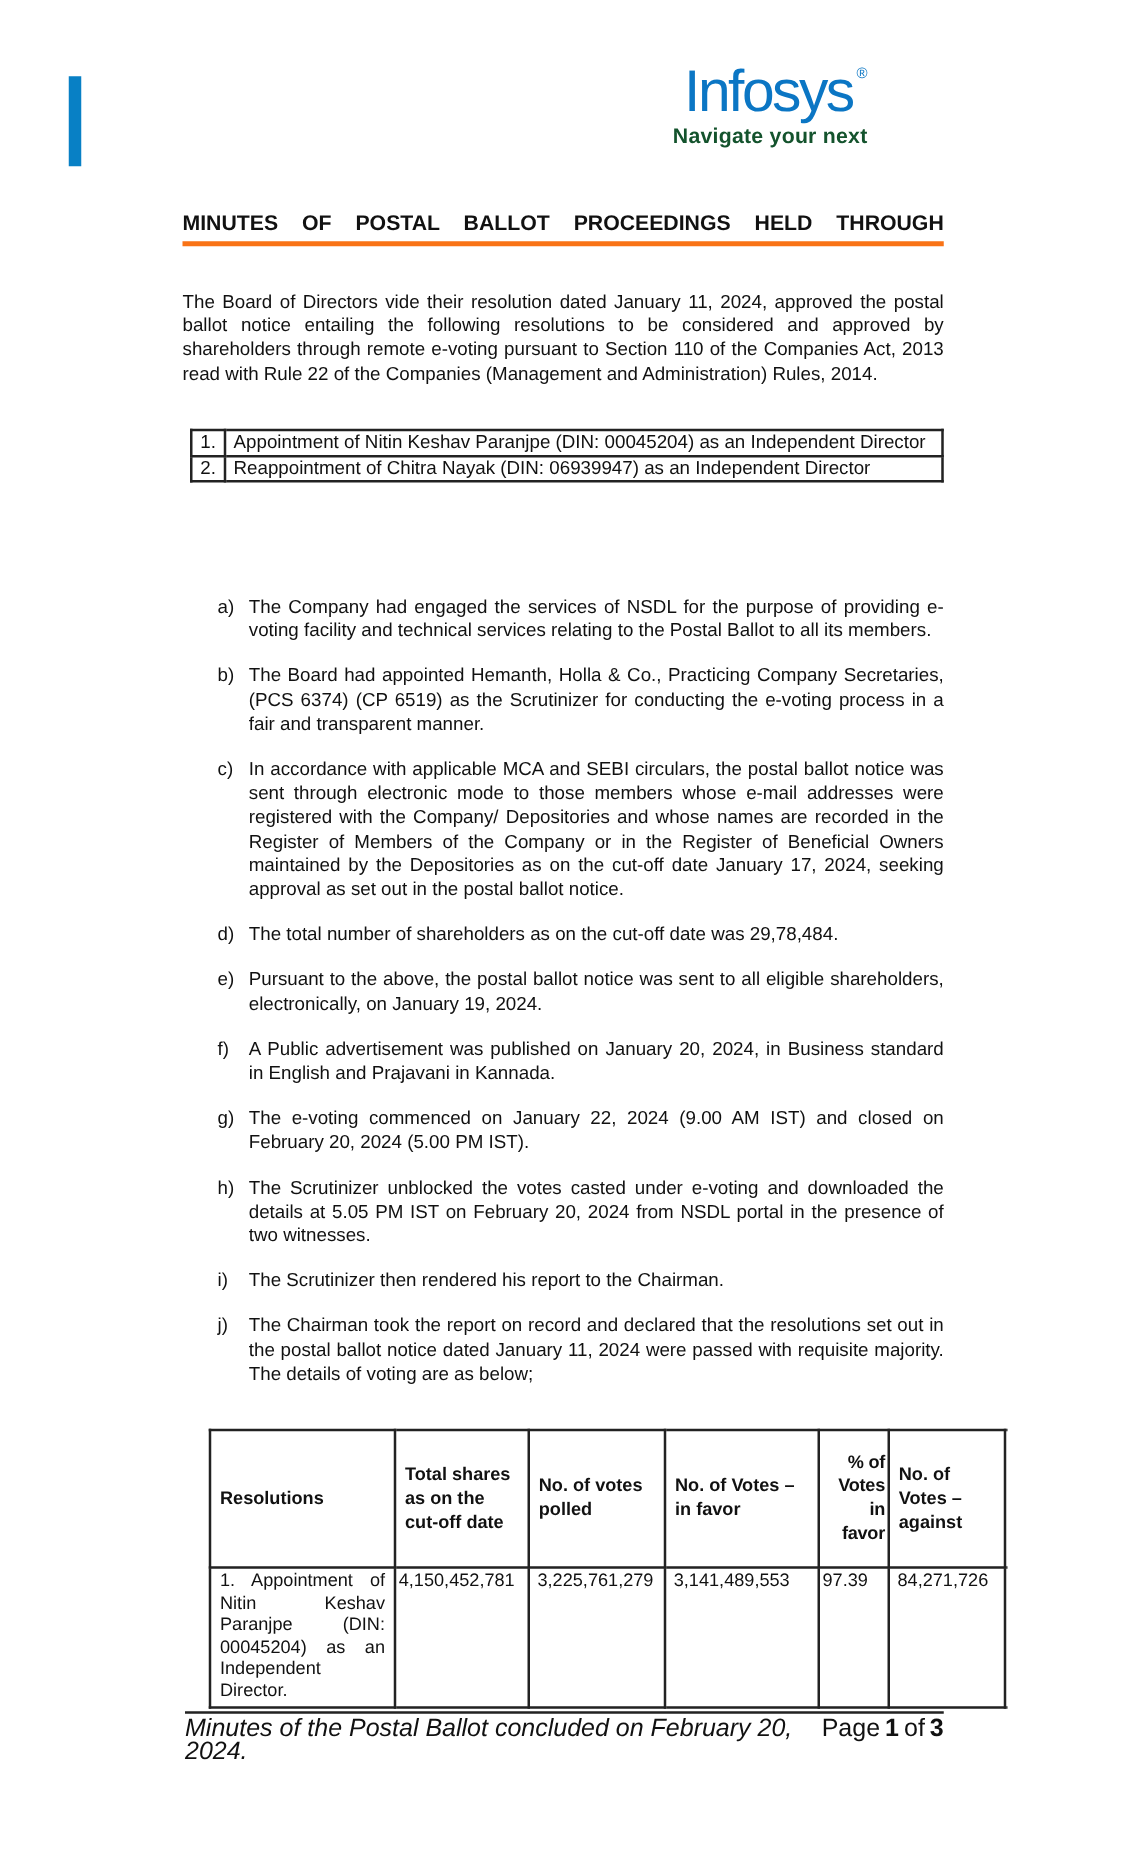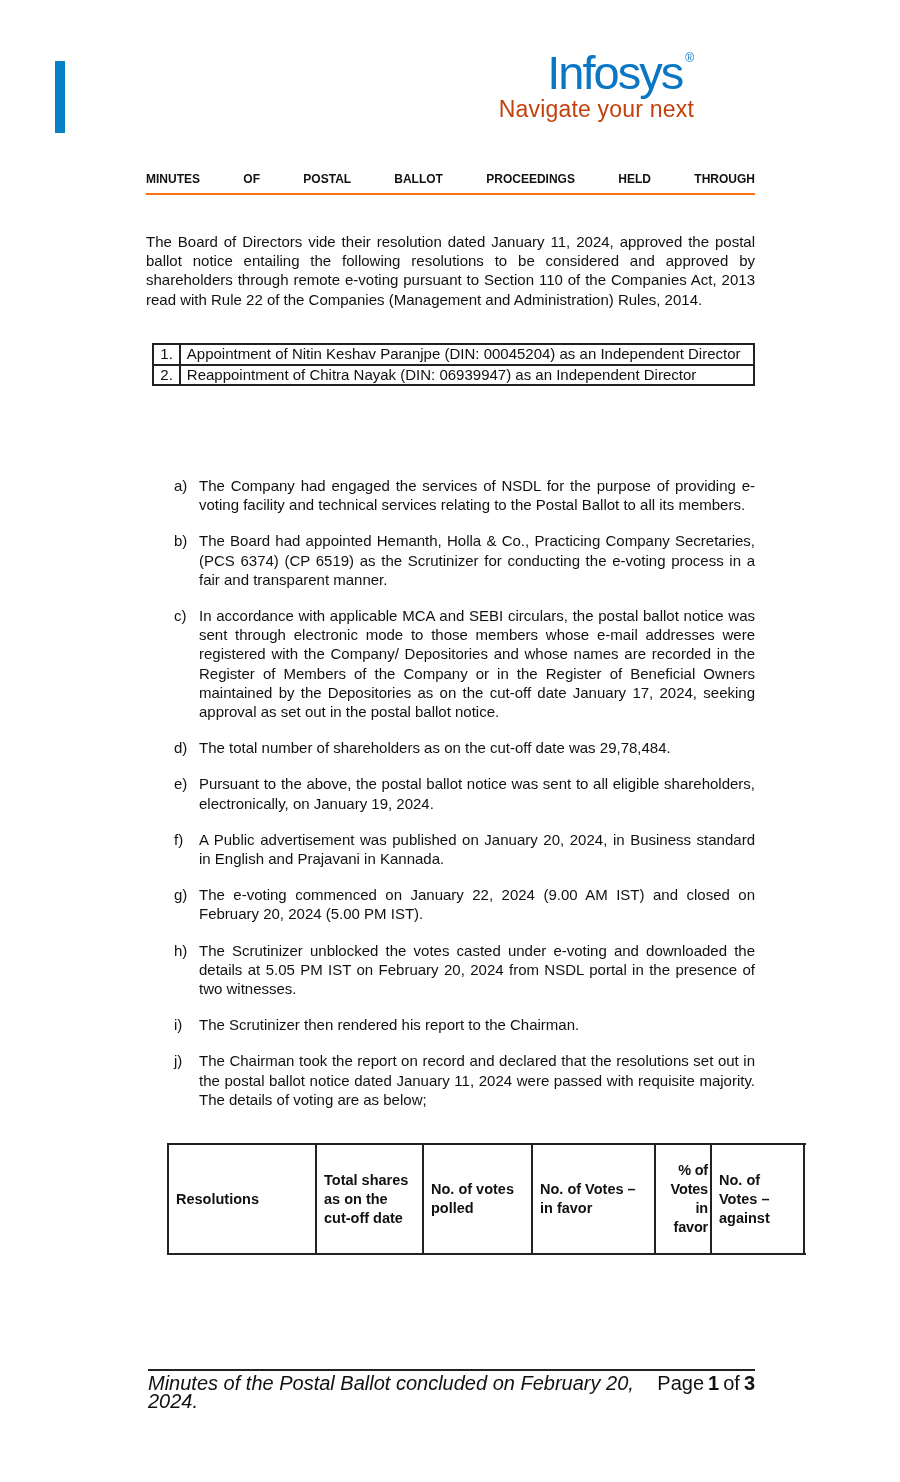--- a/index.html
+++ b/index.html
@@ -8,27 +8,27 @@
     font-family:"Liberation Sans", sans-serif; color:#111; overflow:hidden;
   }
   
   .bar { position:absolute; background:#0880c5; }
   .bar-left  { left:55px;  top:61px; width:10px; height:72px; }
   .bar-right { left:812px; top:62px; width:10px; height:70px; }
   .logo { position:absolute; top:50px; right:112px; display:flex; flex-direction:column; align-items:flex-end; }
   .wordmark-row { display:flex; align-items:flex-start; }
   .wordmark { font-size:47px; line-height:46px; font-weight:500; letter-spacing:-2px; color:#0b76c4; }
   .reg { font-size:12px; line-height:12px; margin-left:3px; margin-top:2px; color:#0b76c4; }
-  .tagline { font-size:23px; line-height:18px; margin-top:4px; color:#c2410c; font-weight:400; letter-spacing:0.2px; }
+  .tagline { font-size:17px; line-height:18px; margin-top:4px; color:#14532d; font-weight:700; letter-spacing:0.2px; }
 
   
   .content { position:absolute; left:146px; top:0; width:609px; font-size:15px; line-height:19.2px; }
 
-  .title { position:absolute; top:169px; left:0; width:609px; font-weight:bold; font-size:12px;
-           line-height:20px; padding-bottom:4px; border-bottom:2px solid #f97316; }
+  .title { position:absolute; top:169px; left:0; width:609px; font-weight:bold; font-size:17px;
+           line-height:20px; padding-bottom:4px; border-bottom:4px solid #f97316; }
   .title-l1 { display:block; text-align:justify; text-align-last:justify; }
   .title-l2 { display:block; }
 
   .intro { position:absolute; top:232px; left:0; width:609px; margin:0; text-align:justify; }
 
   table { border-collapse:collapse; }
   .t1 { position:absolute; top:343px; left:6px; width:603px; font-size:15px; line-height:18.6px; }
   .t1 th, .t1 td { border:2px solid #222; padding:0 6px; vertical-align:top; }
   .t1 th { font-weight:bold; text-align:left; }
   .t1 th.sno { width:50px; text-align:center; }
@@ -152,20 +152,29 @@
       <tbody>
           <tr class="hdr">
         <th>Resolutions</th>
         <th>Total shares as on the cut-off date</th>
         <th>No. of votes polled</th>
         <th>No. of Votes – in favor</th>
         <th class="narrow">% of Votes in favor</th>
         <th>No. of Votes – against</th>
         <th class="center">% of Votes against</th>
       </tr>
+      <tr class="data">
+        <td class="res">1. Appointment of Nitin Keshav Paranjpe (DIN: 00045204) as an Independent Director.</td>
+        <td class="flush">4,150,452,781</td>
+        <td>3,225,761,279</td>
+        <td>3,141,489,553</td>
+        <td class="flush">97.39</td>
+        <td>84,271,726</td>
+        <td>2.61</td>
+      </tr>
     </tbody>
       </table>
 
   </div>
 
   <div class="footer">
     <span class="f-left">Minutes of the Postal Ballot concluded on February 20, 2024.</span>
     <span class="f-right">
       <span>Page</span>
       <span class="bold">1</span>

